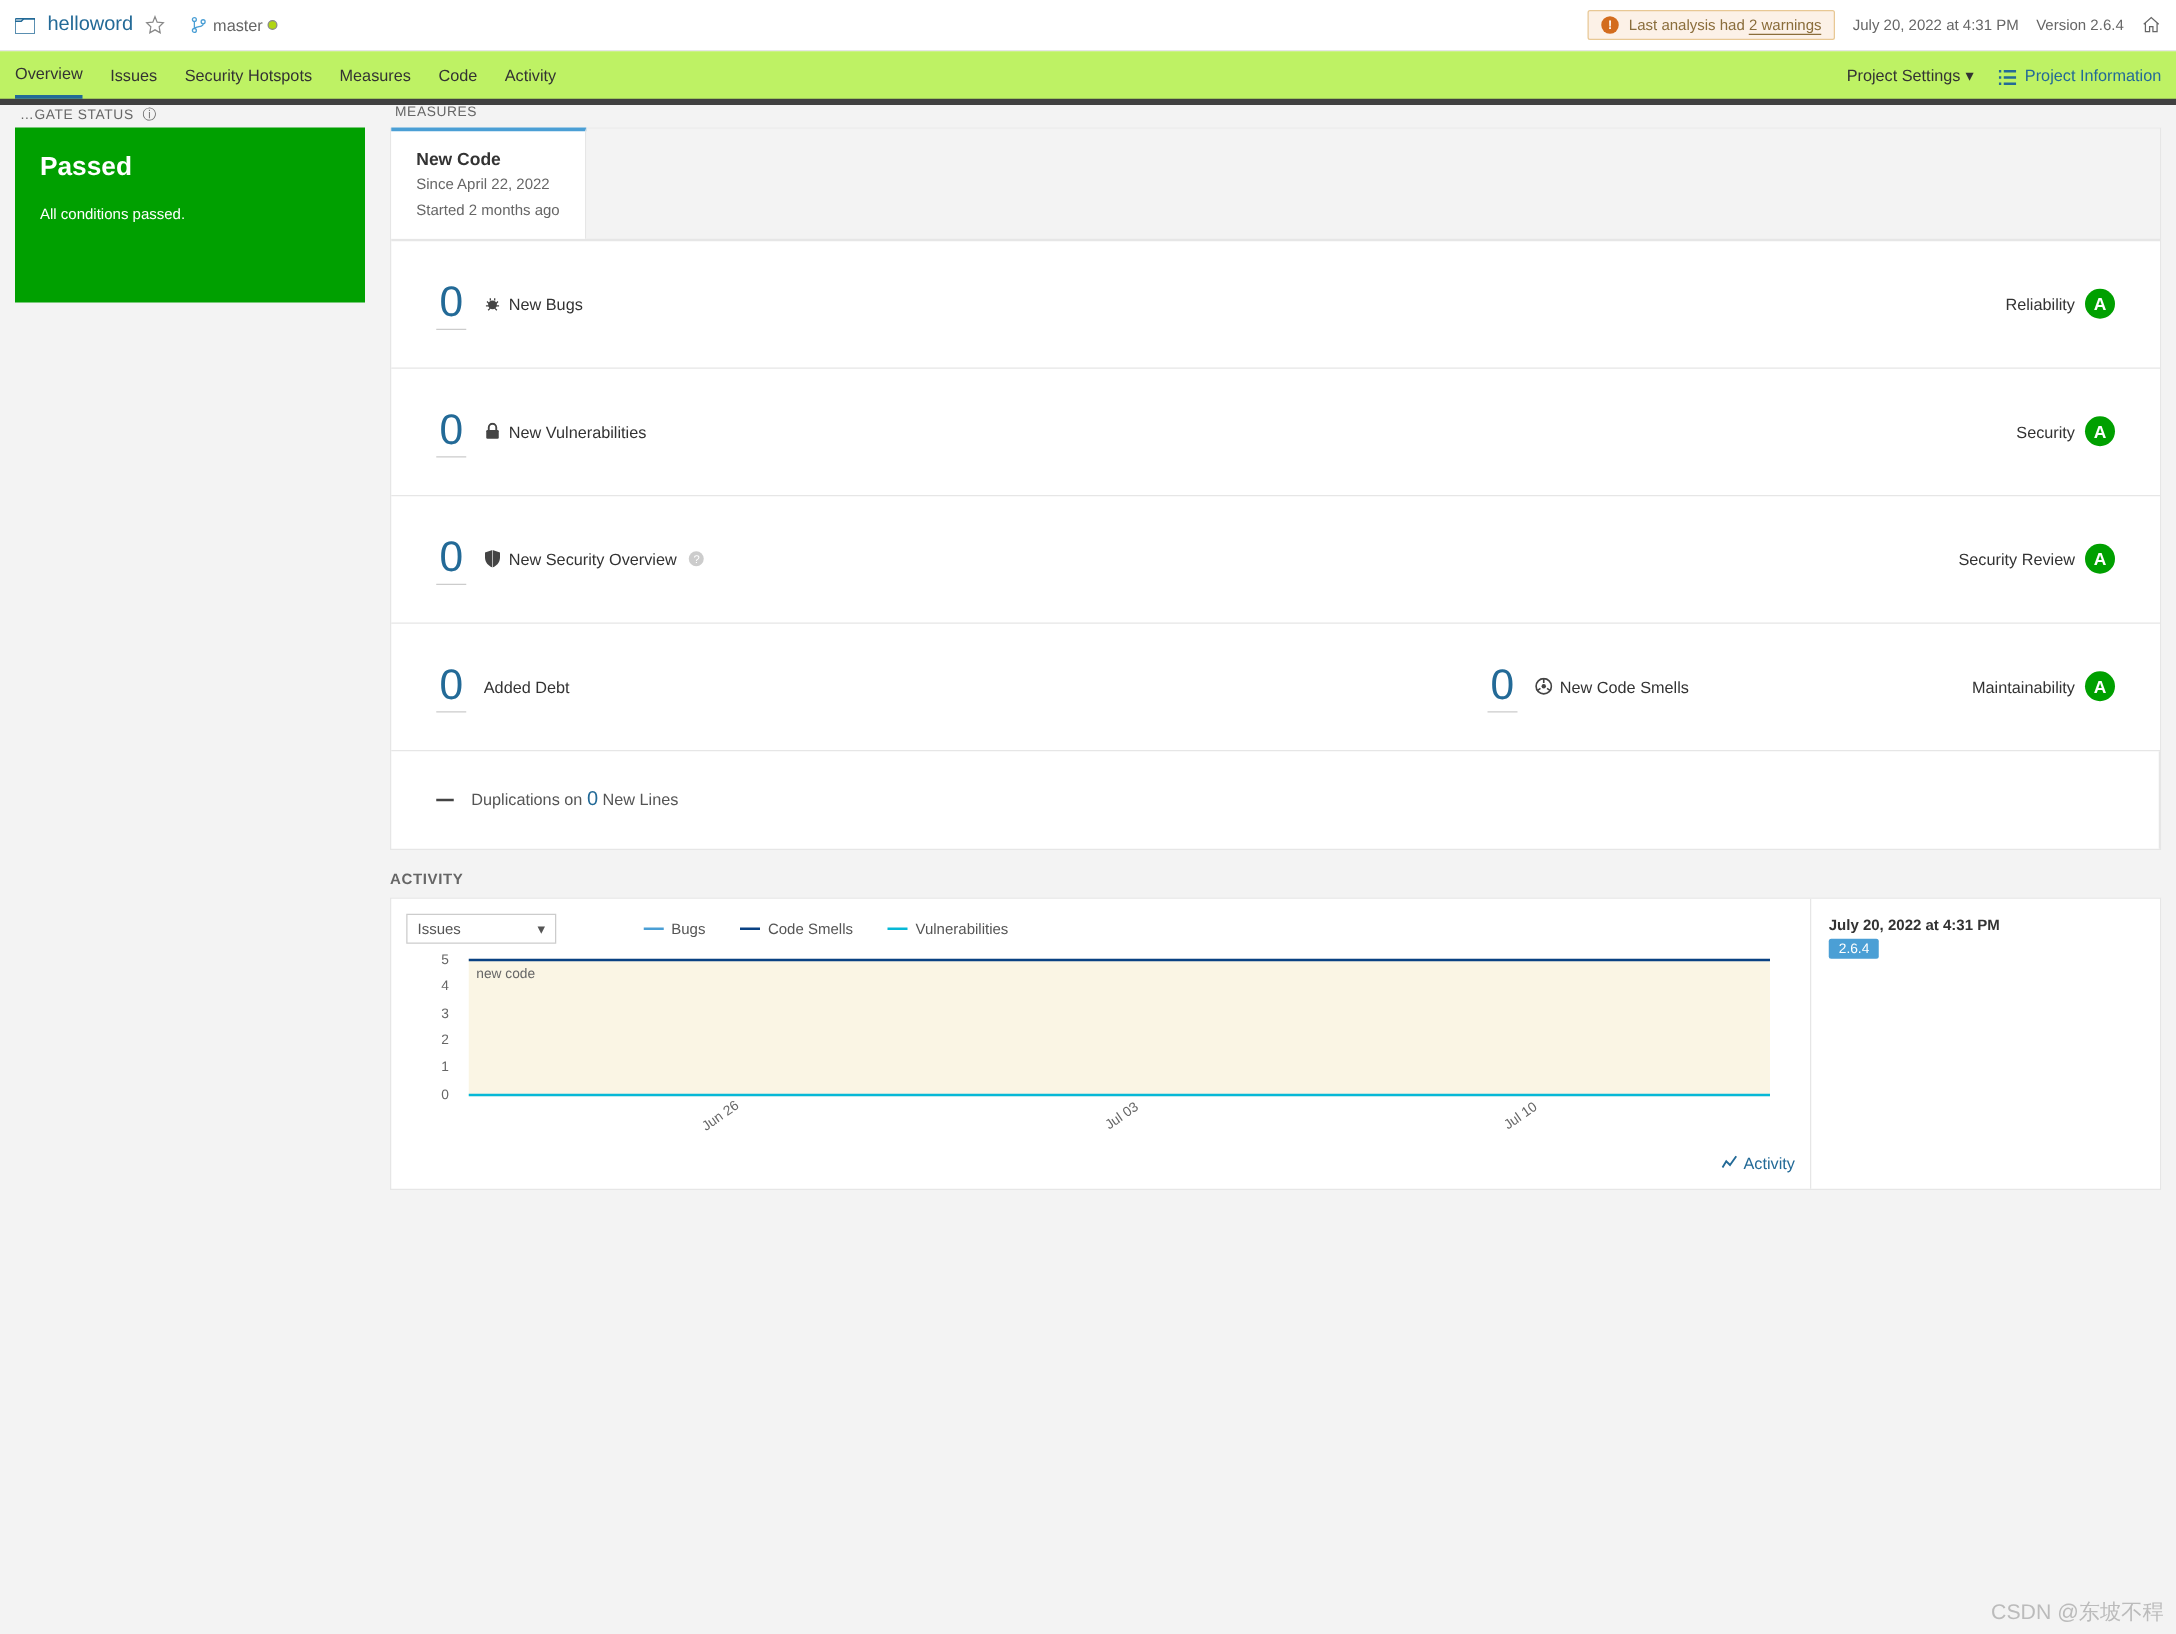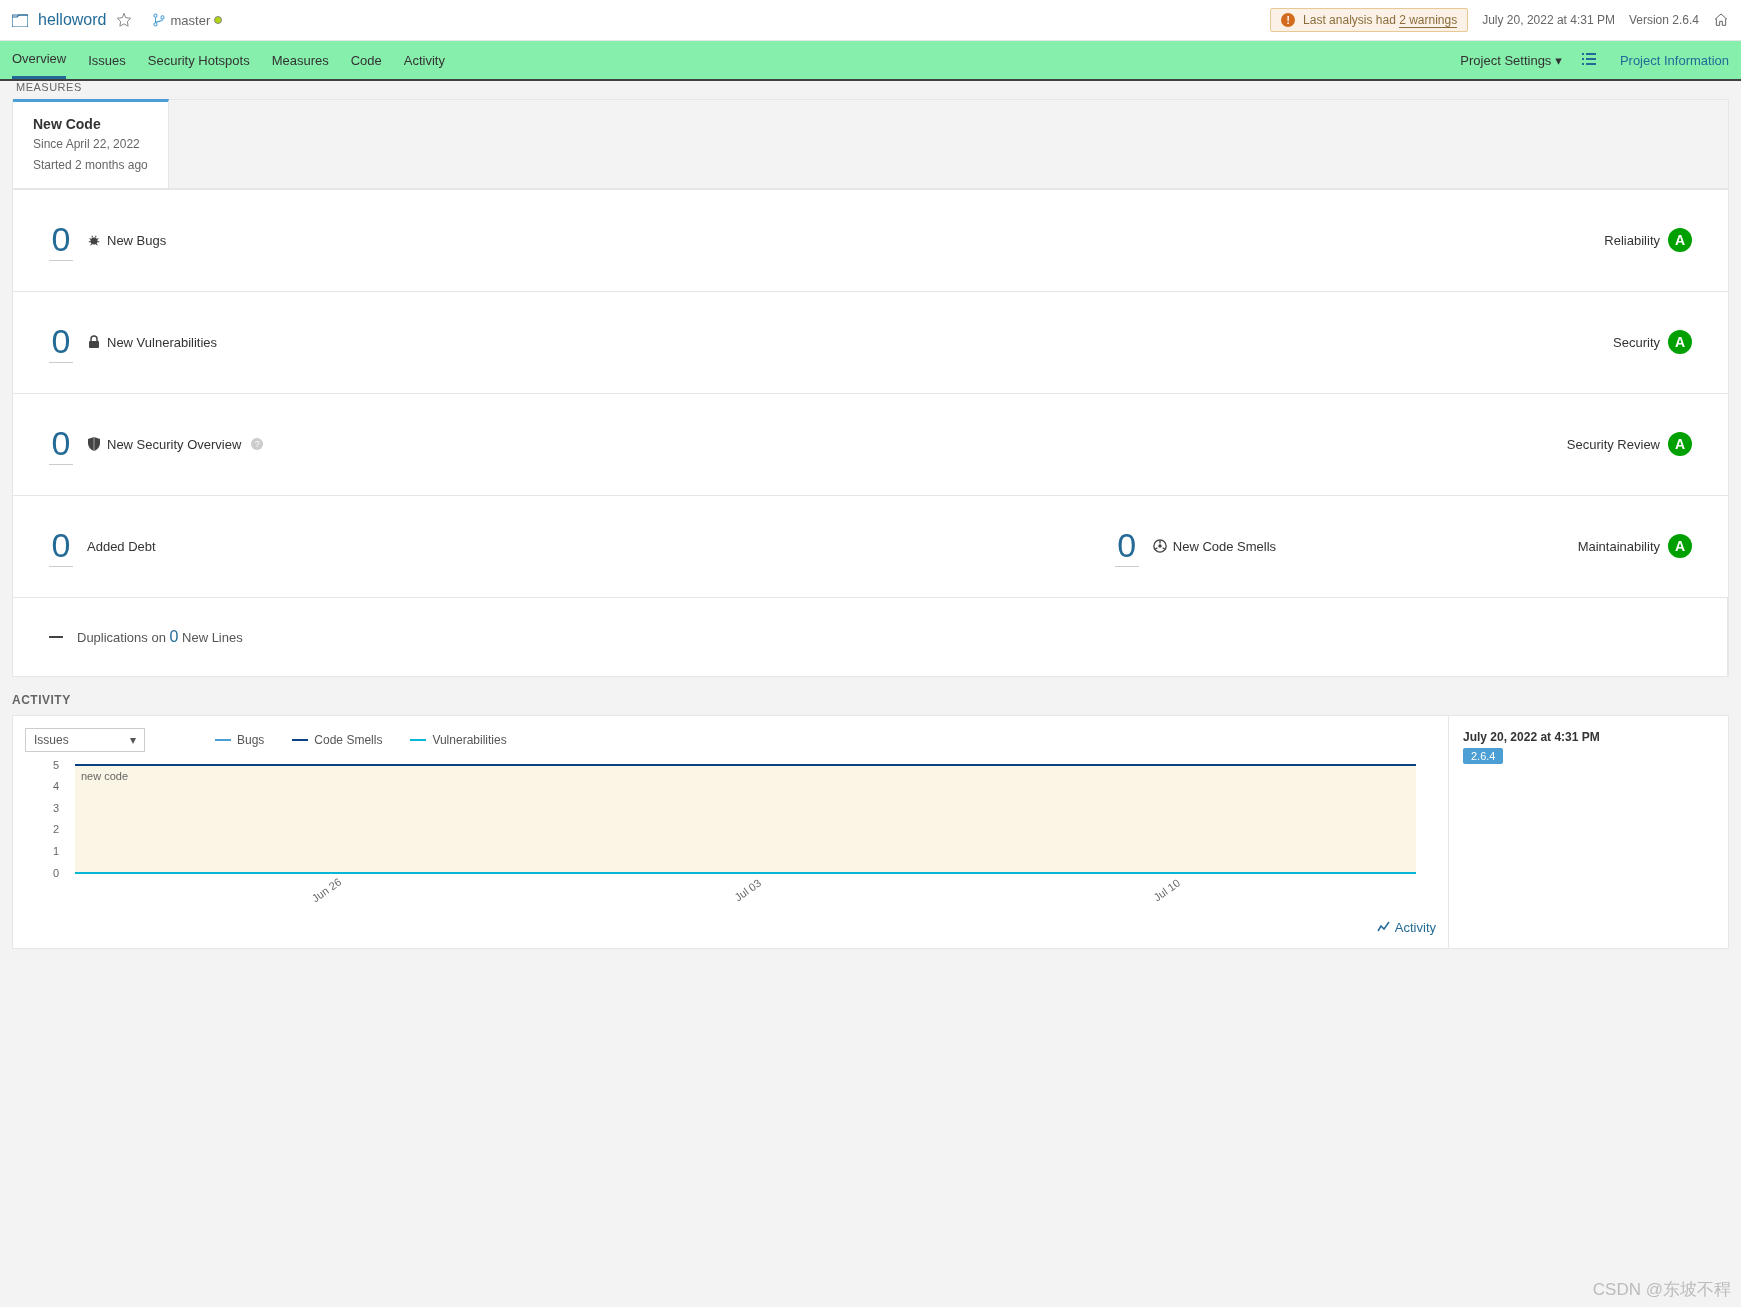--- a/index.html
+++ b/index.html
@@ -10,26 +10,26 @@
 .star-icon { color: #888; cursor: pointer; }
 .branch { display: flex; align-items: center; gap: 4px; color: #666; margin-left: 10px; }
 .branch-icon { color: #4b9fd5; }
 .branch-dot { width: 8px; height: 8px; border-radius: 50%; background: #b0d513; border: 1px solid #888; }
 .topbar-right { margin-left: auto; display: flex; align-items: center; gap: 14px; }
 .warning-box { background: #fcf1e7; border: 1px solid #e8c895; padding: 4px 10px; display: flex; align-items: center; gap: 8px; font-size: 12px; color: #8a6d3b; border-radius: 2px; }
 .warning-icon { width: 14px; height: 14px; background: #d36c1e; border-radius: 50%; color: #fff; display: inline-flex; align-items: center; justify-content: center; font-size: 10px; font-weight: bold; }
 .warning-link { color: #8a6d3b; border-bottom: 1px solid #8a6d3b; cursor: pointer; }
 .meta-text { color: #666; font-size: 12px; }
 .home-icon { color: #666; cursor: pointer; }
-.navbar { background: #86efac; border-bottom: 2px solid #404040; display: flex; align-items: center; padding: 0 12px; gap: 22px; font-size: 13px; }
+.navbar { background: #bef264; border-bottom: 5px solid #404040; display: flex; align-items: center; padding: 0 12px; gap: 22px; font-size: 13px; }
 .navbar a { color: #333; text-decoration: none; padding: 10px 0; cursor: pointer; }
 .navbar a.active { border-bottom: 3px solid #236a97; font-weight: 500; }
 .navbar-right { margin-left: auto; display: flex; align-items: center; gap: 20px; }
 .nav-dropdown { color: #333; cursor: pointer; display: flex; align-items: center; gap: 4px; }
-.proj-info { color: #236a97; cursor: pointer; display: flex; align-items: flex-start; gap: 24px; }
+.proj-info { color: #236a97; cursor: pointer; display: flex; align-items: flex-end; gap: 7px; }
 .content { padding: 0 12px 20px 12px; display: flex; gap: 20px; }
 .left-col { width: 280px; flex-shrink: 0; }
 .quality-gate { background: #00a000; color: #fff; padding: 20px; min-height: 140px; }
 .quality-gate h2 { font-size: 21px; font-weight: bold; margin-bottom: 18px; }
 .quality-gate p { font-size: 12px; }
 .main-col { flex: 1; }
 .section-title { font-size: 12px; font-weight: bold; color: #666; letter-spacing: 0.5px; text-transform: uppercase; margin: 4px 0 8px 0; }
 .section-title-cut { font-size: 11px; color: #666; letter-spacing: 0.5px; margin: 0 0 4px 4px; overflow: hidden; height: 14px; }
 .tabs-container { background: #fff; border: 1px solid #e6e6e6; }
 .tabs-header { display: flex; border-bottom: 1px solid #e6e6e6; background: #f3f3f3; }
@@ -137,20 +137,27 @@
         <svg width="14" height="12" viewBox="0 0 14 12">
             <path d="M0 1h2M4 1h10M0 6h2M4 6h10M0 11h2M4 11h10" stroke="#236a97" stroke-width="2"></path>
           </svg>
       </span>
       <span>Project Information</span>
     </div>
   </div>
 </div>
 
 <div class="content">
+  <div class="left-col">
+    <div class="section-title-cut">…GATE STATUS &nbsp;ⓘ</div>
+    <div class="quality-gate">
+      <h2>Passed</h2>
+      <p>All conditions passed.</p>
+    </div>
+  </div>
 
   <div class="main-col">
     <div class="section-title-cut">MEASURES</div>
     <div class="tabs-container">
       <div class="tabs-header">
         <div class="tab active">
           <div class="tab-title">New Code</div>
           <div class="tab-sub">Since April 22, 2022</div>
           <div class="tab-sub">Started 2 months ago</div>
         </div>

